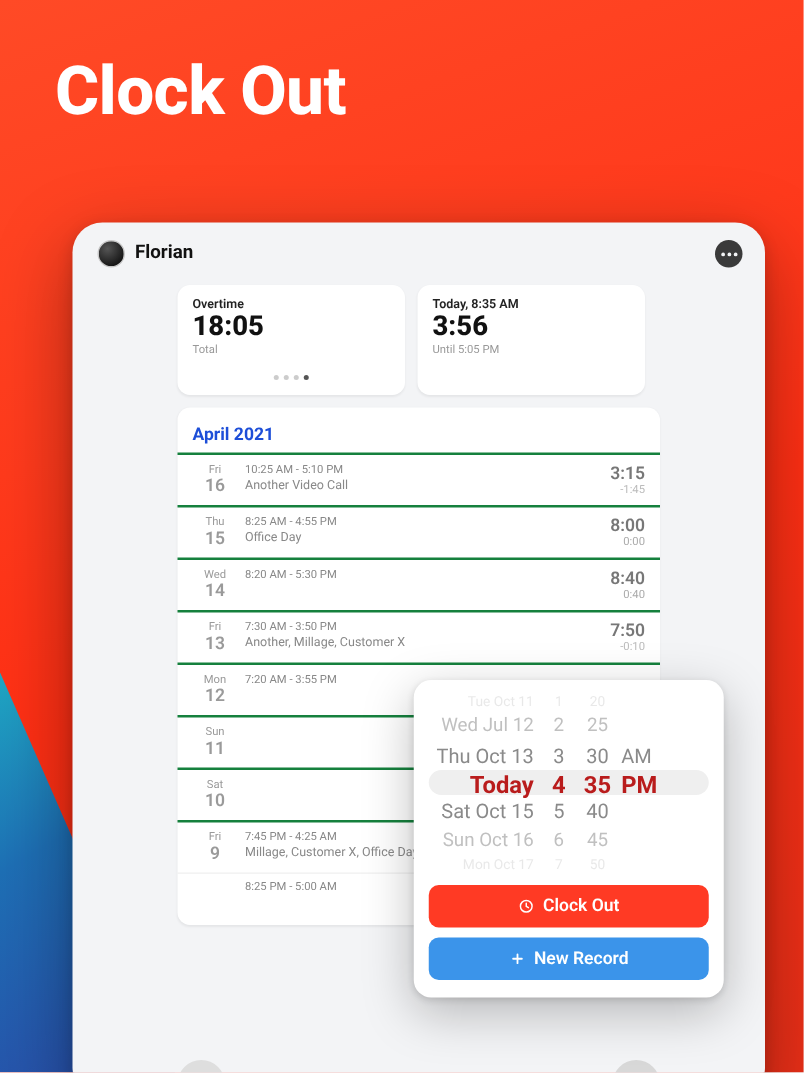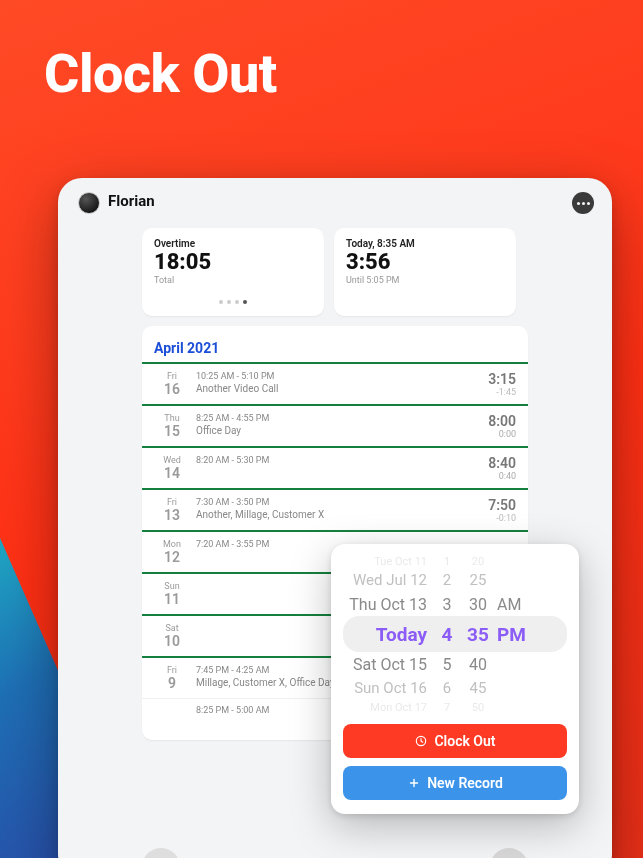--- a/index.html
+++ b/index.html
@@ -138,24 +138,24 @@
     height: 24px;
     color: #c0c0c0;
     font-size: 15px;
   }
   .wheel-row .d { text-align: right; padding-right: 6px;}
   .wheel-row .h { text-align: center; }
   .wheel-row .m { text-align: center; }
   .wheel-row .p { text-align: left; padding-left: 2px;}
   .wheel-row.near { color: #8a8a8a; font-size: 16px; }
   .wheel-row.sel {
-    color: #8b5cf6; font-weight: 700; font-size: 19px;
+    color: #b91c1c; font-weight: 700; font-size: 19px;
     background: #efefef;
     border-radius: 16px;
-    height: 36px;
+    height: 20px;
   }
   .btn {
     display: flex; align-items: center; justify-content: center;
     gap: 6px;
     height: 34px; border-radius: 8px;
     font-size: 14px; font-weight: 600;
     margin-top: 10px;
     color: #fff;
   }
   .btn.red { background: #ff3a24; }

